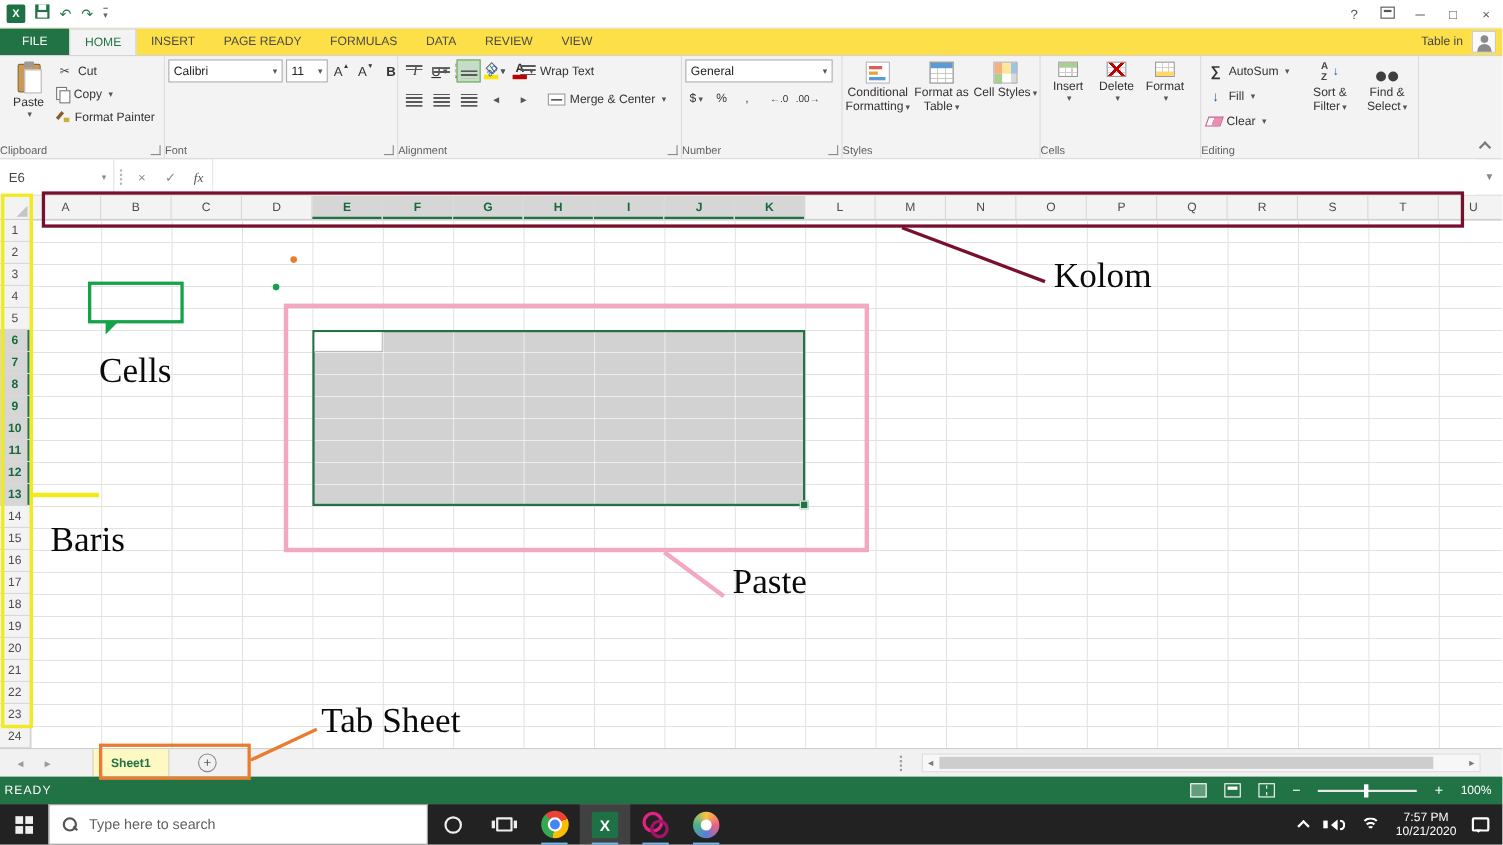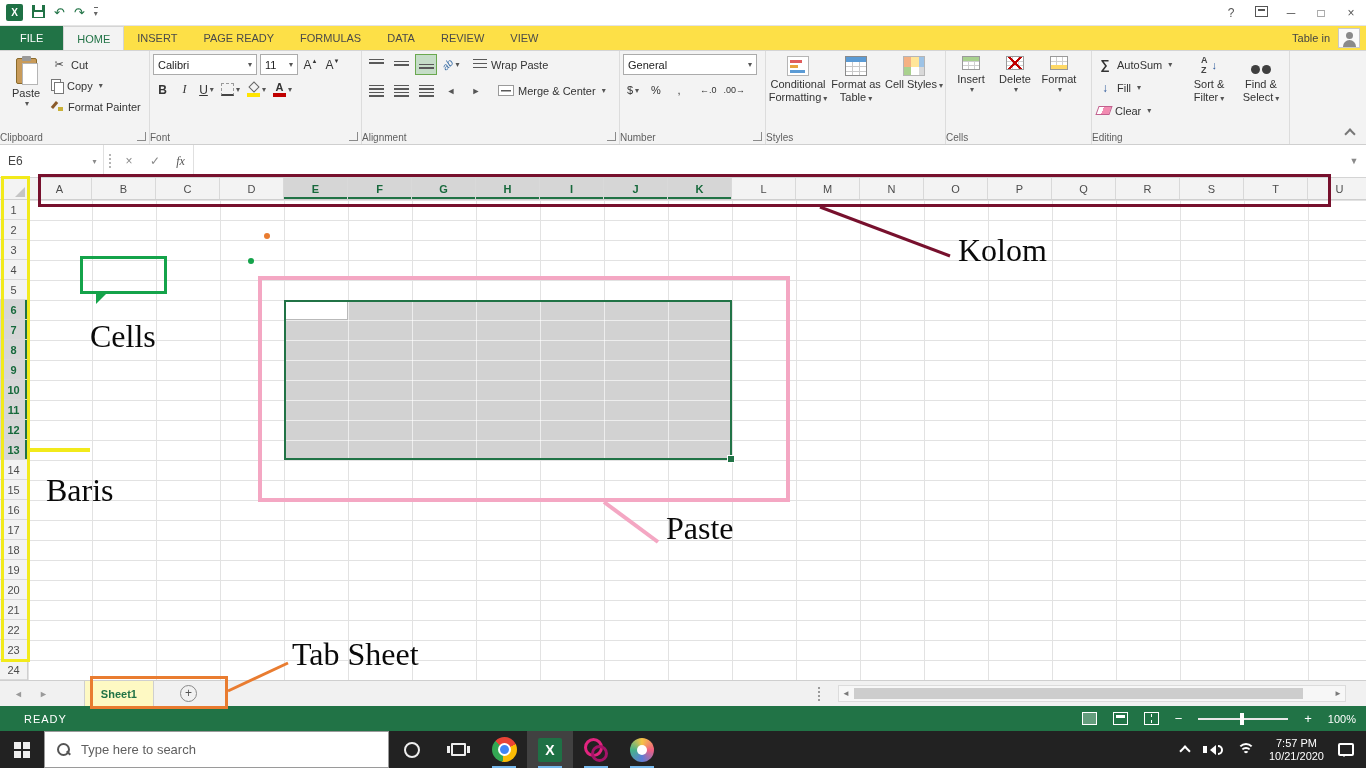--- a/index.html
+++ b/index.html
@@ -51,21 +51,21 @@
 .ico-clip::after{content:"";position:absolute;left:5px;top:4px;width:14px;height:20px;background:#fff;border:1px solid #b5b5b5}
 .scis{color:#444}
 .ico-copy{position:relative;width:12px;height:13px}
 .ico-copy::before{content:"";position:absolute;left:0;top:0;width:8px;height:10px;background:#fff;border:1px solid #777}
 .ico-copy::after{content:"";position:absolute;left:3px;top:3px;width:8px;height:10px;background:#fff;border:1px solid #777}
 .ico-brush{position:relative;width:13px;height:13px}
 .ico-brush::before{content:"";position:absolute;left:2px;top:1px;width:3px;height:8px;background:#8a5a2a;transform:rotate(40deg)}
 .ico-brush::after{content:"";position:absolute;left:7px;top:7px;width:5px;height:4px;background:#c9b037}
 
 .g-font{width:212px}
-.fontbody{display:flex;flex-direction:column;gap:4px}
+.fontbody{display:flex;gap:4px}
 .frow{display:flex;align-items:center;gap:3px}
 .combo{height:21px;background:#fff;border:1px solid #ababab;font-size:11px;color:#222;display:flex;align-items:center;padding:0 4px;justify-content:space-between}
 .combo-name{width:104px}
 .combo-size{width:38px}
 .fbtn{min-width:19px;height:21px;display:flex;align-items:center;justify-content:center;font-size:12px;color:#333;padding:0 2px}
 .fbtn .bB{font-weight:bold}
 .fbtn .bI{font-style:italic;font-family:"Liberation Serif",serif}
 .fbtn .bU{text-decoration:underline}
 .a-size{position:relative;font-size:12px}
 .a-size i{font-size:6px;position:relative;top:-4px}
@@ -160,21 +160,21 @@
 .tabnav{display:flex;align-items:center;gap:16px;padding:0 14px;color:#9a9a9a;font-size:9px}
 .sheettab{background:#fef9c3;border-left:1px solid #cfcfcf;border-right:1px solid #cfcfcf;color:#217346;font-weight:bold;font-size:11px;padding:0 16px;display:flex;align-items:center;margin-left:22px}
 .addsheet{width:17px;height:17px;border:1px solid #8a8a8a;border-radius:50%;color:#555;font-size:12px;line-height:14px;text-align:center;align-self:center;margin-left:26px}
 .tabsplit{position:absolute;left:818px;top:6px;height:14px;border-left:2px dotted #9a9a9a}
 .hscroll{position:absolute;left:838px;top:4px;width:508px;height:17px;background:#f7f7f7;border:1px solid #dcdcdc;display:flex;align-items:center}
 .hs-arrow{width:14px;text-align:center;color:#7a7a7a;font-size:8px}
 .hthumb{position:absolute;left:15px;right:42px;top:2px;bottom:2px;background:#cdcdcd}
 
 
 .statusbar{position:absolute;left:0;top:706px;width:1366px;height:25px;background:#217346;color:#fff;display:flex;align-items:center;font-size:11px}
-.sb-mode{margin-left:24px;letter-spacing:1px}
+.sb-mode{margin-left:4px;letter-spacing:1px}
 .sb-right{margin-left:auto;display:flex;align-items:center;gap:16px;padding-right:10px}
 .viewbtns{display:flex;align-items:center;gap:16px}
 .vb{width:15px;height:13px;border:1px solid #fff;position:relative}
 .vb.on{background:rgba(255,255,255,.3)}
 .vb.pl::after{content:"";position:absolute;left:2px;top:2px;right:2px;height:3px;background:#fff}
 .vb.pb::after{content:"";position:absolute;left:6px;top:1px;bottom:1px;border-left:1px dashed #fff}
 .zoomtrack{position:relative;width:90px;height:2px;background:#e8e8e8}
 .zoomthumb{position:absolute;left:42px;top:-5px;width:4px;height:12px;background:#fff}
 .zsign{font-size:13px}
 
@@ -357,21 +357,21 @@
             </div>
           <div class="albtn on">
               <i class="al part bot"></i>
             </div>
           <div class="albtn">
               <span class="orient">ab</span>
               <span class="dd">▾</span>
             </div>
           <div class="txtbtn" style="margin-left:8px">
             <i class="ico-wrap"></i>
-              <span>Wrap Paste</span>
+              <span>Wrap Text</span>
           </div>
         </div>
         <div class="frow">
           <div class="albtn">
               <i class="al"></i>
             </div>
           <div class="albtn">
               <i class="al"></i>
             </div>
           <div class="albtn">

